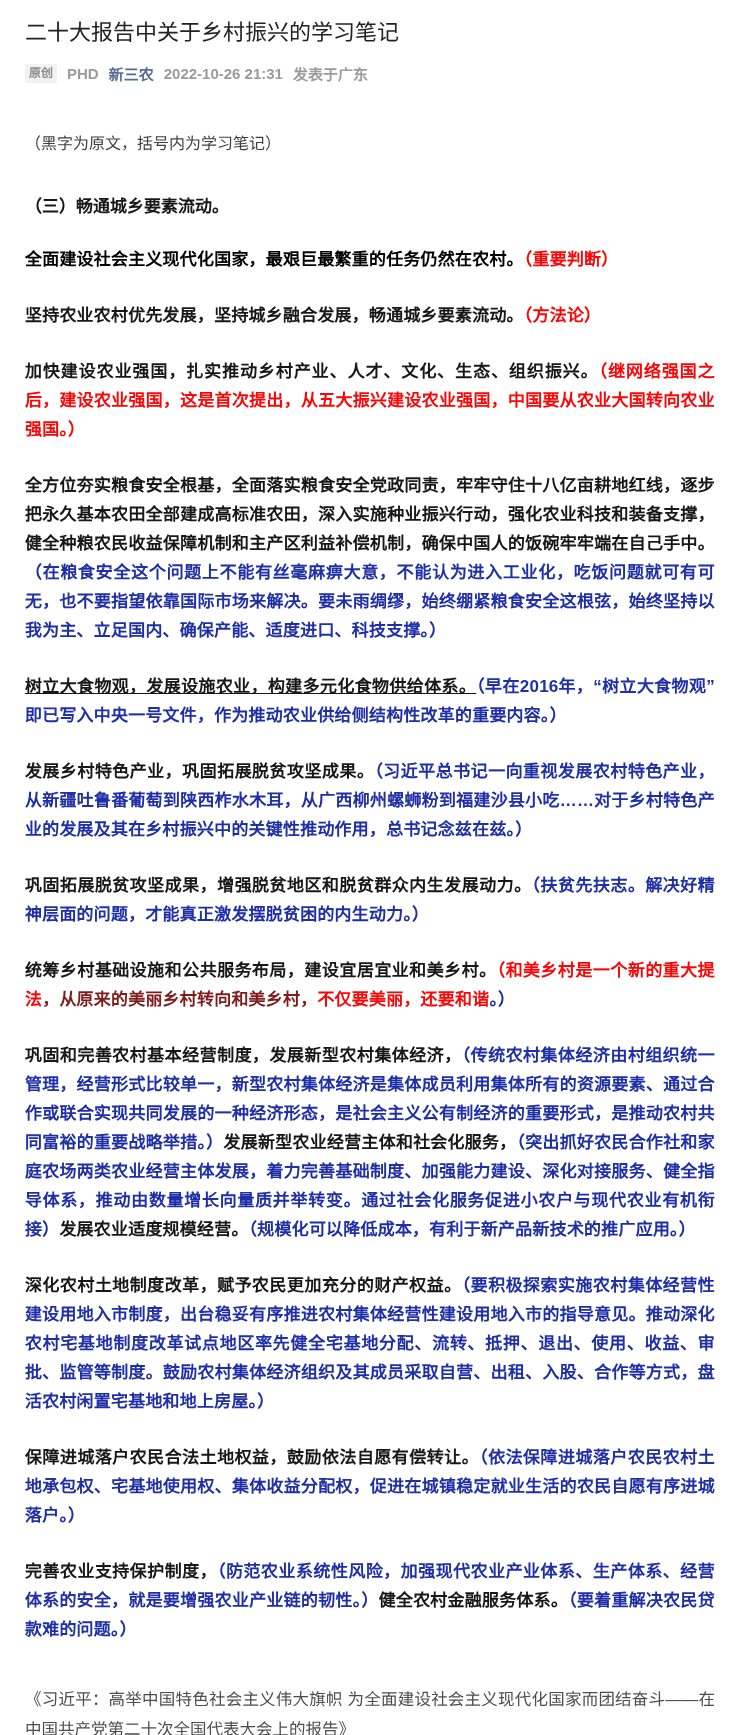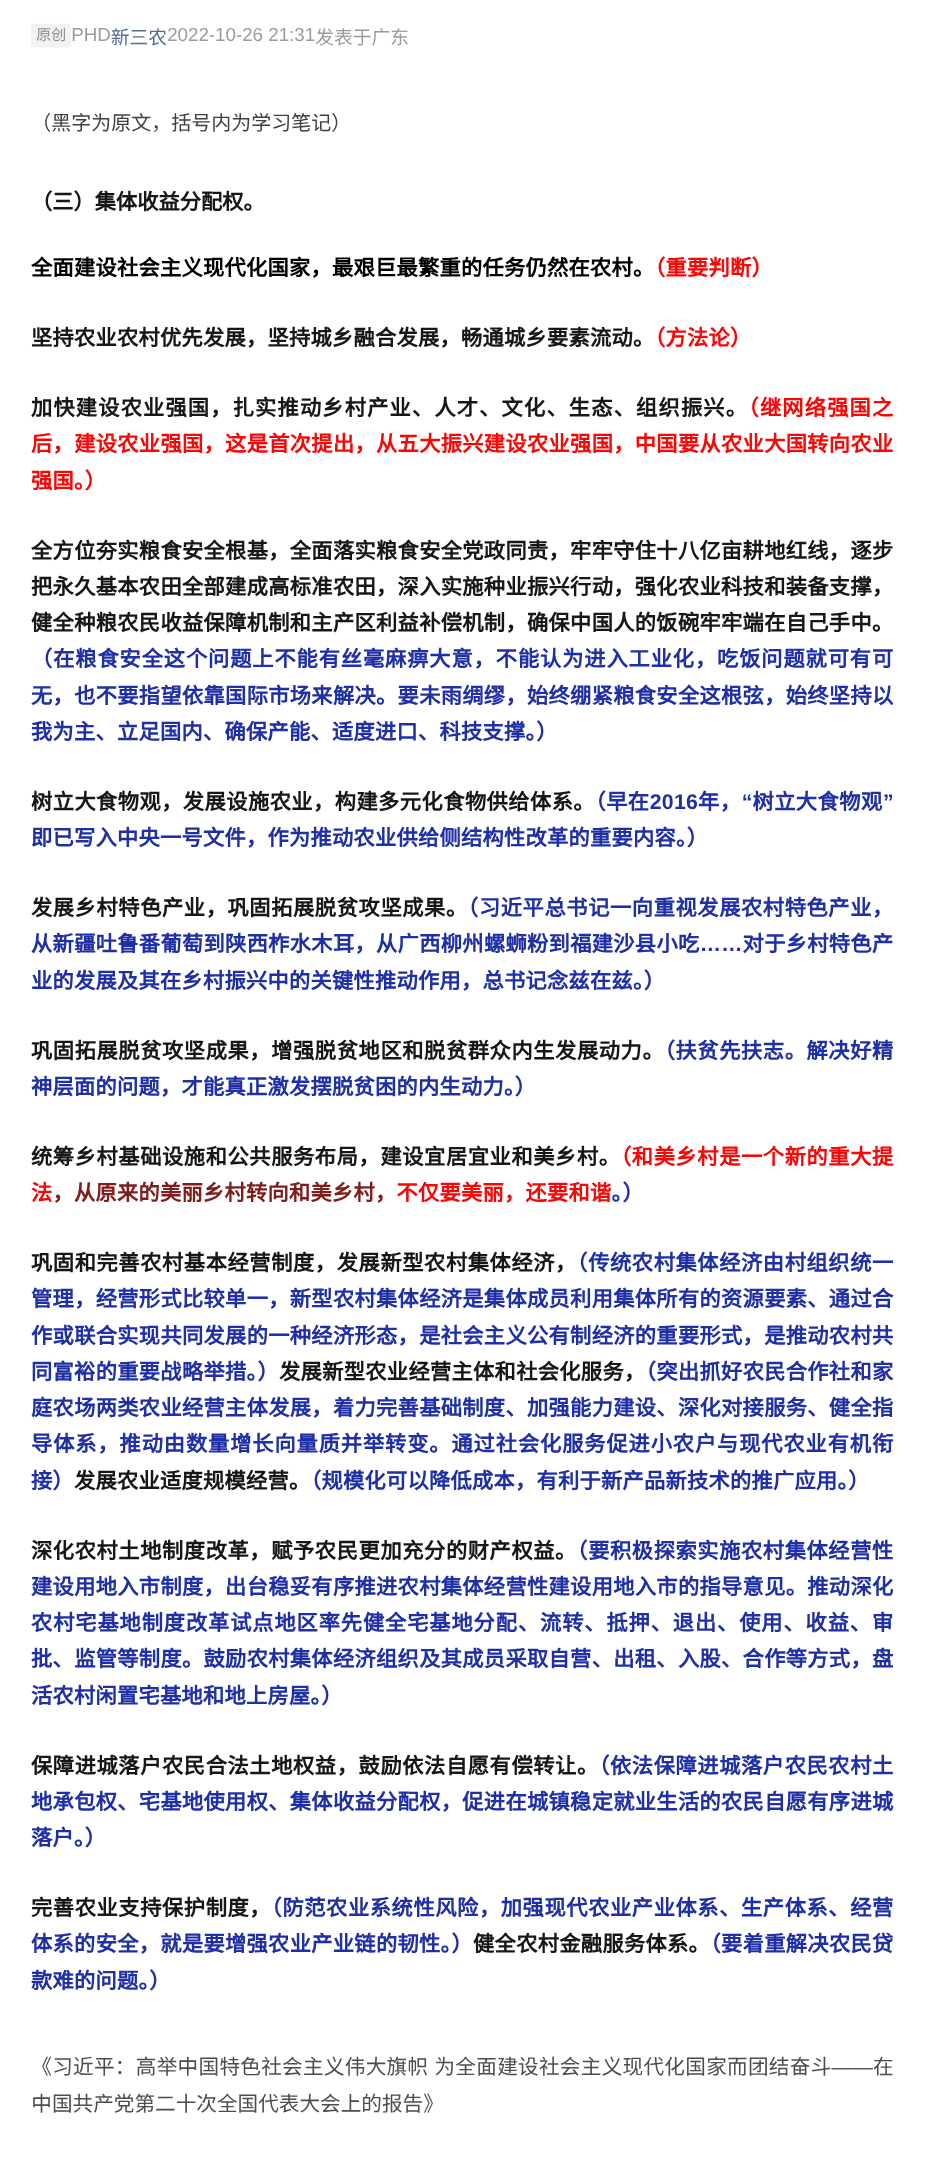--- a/index.html
+++ b/index.html
@@ -19,21 +19,23 @@
     line-height: 1.4;
     font-weight: 400;
     color: #222222;
     margin-bottom: 14px;
   }
   .meta-row {
     display: flex;
     align-items: center;
     font-size: 15px;
     color: #9b9b9b;
+    gap: 10px;
     margin-bottom: 8px;
+    font-weight: bold;
   }
   .origin-badge {
     font-size: 12px;
     color: #8c8c8c;
     background: #f2f2f2;
     border-radius: 2px;
     padding: 1px 4px;
     line-height: 1.4;
   }
   .account-link {
@@ -68,39 +70,40 @@
     color: #4d4d4d;
     margin: 40px 0 0 0;
     text-align: justify;
   }
 </style>
 </head>
 <body>
 
 <div class="page">
 
+  <h1 class="article-title">二十大报告中关于乡村振兴的学习笔记</h1>
 
   <div class="meta-row">
     <span class="origin-badge">原创</span>
     <span>PHD</span>
     <span class="account-link" style="color: rgb(87, 107, 149); text-align: right;">新三农</span>
     <span>2022-10-26 21:31</span>
     <span>发表于广东</span>
   </div>
 
   <p class="note-hint">（黑字为原文，括号内为学习笔记）</p>
 
-  <p class="section-heading">（三）集体收益分配权。</p>
+  <p class="section-heading">（三）畅通城乡要素流动。</p>
 
   <div>
       <p class="para"><span style="color: #000000;">全面建设社会主义现代化国家，最艰巨最繁重的任务仍然在农村。</span><span style="color: rgb(250, 6, 6);">（重要判断）</span></p>
       <p class="para"><span style="color: rgb(23, 23, 23);">坚持农业农村优先发展，坚持城乡融合发展，畅通城乡要素流动。</span><span style="color: rgb(250, 6, 6);">（方法论）</span></p>
       <p class="para"><span style="color: rgb(23, 23, 23);">加快建设农业强国，扎实推动乡村产业、人才、文化、生态、组织振兴。</span><span style="color: rgb(250, 6, 6);">（继网络强国之后，建设农业强国，这是首次提出，从五大振兴建设农业强国，中国要从农业大国转向农业强国。）</span></p>
       <p class="para"><span style="color: rgb(23, 23, 23);">全方位夯实粮食安全根基，全面落实粮食安全党政同责，牢牢守住十八亿亩耕地红线，逐步把永久基本农田全部建成高标准农田，深入实施种业振兴行动，强化农业科技和装备支撑，健全种粮农民收益保障机制和主产区利益补偿机制，确保中国人的饭碗牢牢端在自己手中。</span><span style="color: rgb(31, 47, 166);">（在粮食安全这个问题上不能有丝毫麻痹大意，不能认为进入工业化，吃饭问题就可有可无，也不要指望依靠国际市场来解决。要未雨绸缪，始终绷紧粮食安全这根弦，始终坚持以我为主、立足国内、确保产能、适度进口、科技支撑。）</span></p>
-      <p class="para"><span style="color: rgb(23, 23, 23);">树立大食物观，发展设施农业，构建多元化食物供给体系。</span><span style="color: rgb(31, 47, 166);">（早在2016年，“树立大食物观”即已写入中央一号文件，作为推动农业供给侧结构性改革的重要内容。）</span></p>
+      <p class="para"><span style="color: rgb(23, 23, 23); text-decoration: underline;">树立大食物观，发展设施农业，构建多元化食物供给体系。</span><span style="color: rgb(31, 47, 166);">（早在2016年，“树立大食物观”即已写入中央一号文件，作为推动农业供给侧结构性改革的重要内容。）</span></p>
       <p class="para"><span style="color: rgb(23, 23, 23);">发展乡村特色产业，巩固拓展脱贫攻坚成果。</span><span style="color: rgb(31, 47, 166);">（习近平总书记一向重视发展农村特色产业，从新疆吐鲁番葡萄到陕西柞水木耳，从广西柳州螺蛳粉到福建沙县小吃……对于乡村特色产业的发展及其在乡村振兴中的关键性推动作用，总书记念兹在兹。）</span></p>
       <p class="para"><span style="color: rgb(23, 23, 23);">巩固拓展脱贫攻坚成果，增强脱贫地区和脱贫群众内生发展动力。</span><span style="color: rgb(31, 47, 166);">（扶贫先扶志。解决好精神层面的问题，才能真正激发摆脱贫困的内生动力。）</span></p>
       <p class="para"><span style="color: rgb(23, 23, 23);">统筹乡村基础设施和公共服务布局，建设宜居宜业和美乡村。</span><span style="color: rgb(250, 6, 6);">（和美乡村是一个新的重大提法</span><span style="color: #7f1d1d;">，从原来的美丽乡村转向和美乡村，</span><span style="color: rgb(250, 6, 6);">不仅要美丽，还要和谐</span><span style="color: rgb(31, 47, 166);">。）</span></p>
       <p class="para"><span style="color: rgb(23, 23, 23);">巩固和完善农村基本经营制度，发展新型农村集体经济，</span><span style="color: rgb(31, 47, 166);">（传统农村集体经济由村组织统一管理，经营形式比较单一，新型农村集体经济是集体成员利用集体所有的资源要素、通过合作或联合实现共同发展的一种经济形态，是社会主义公有制经济的重要形式，是推动农村共同富裕的重要战略举措。）</span><span style="color: rgb(23, 23, 23);">发展新型农业经营主体和社会化服务，</span><span style="color: rgb(31, 47, 166);">（突出抓好农民合作社和家庭农场两类农业经营主体发展，着力完善基础制度、加强能力建设、深化对接服务、健全指导体系，推动由数量增长向量质并举转变。通过社会化服务促进小农户与现代农业有机衔接）</span><span style="color: rgb(23, 23, 23);">发展农业适度规模经营。</span><span style="color: rgb(31, 47, 166);">（规模化可以降低成本，有利于新产品新技术的推广应用。）</span></p>
       <p class="para"><span style="color: rgb(23, 23, 23);">深化农村土地制度改革，赋予农民更加充分的财产权益。</span><span style="color: rgb(31, 47, 166);">（要积极探索实施农村集体经营性建设用地入市制度，出台稳妥有序推进农村集体经营性建设用地入市的指导意见。推动深化农村宅基地制度改革试点地区率先健全宅基地分配、流转、抵押、退出、使用、收益、审批、监管等制度。鼓励农村集体经济组织及其成员采取自营、出租、入股、合作等方式，盘活农村闲置宅基地和地上房屋。）</span></p>
       <p class="para"><span style="color: rgb(23, 23, 23);">保障进城落户农民合法土地权益，鼓励依法自愿有偿转让。</span><span style="color: rgb(31, 47, 166);">（依法保障进城落户农民农村土地承包权、宅基地使用权、集体收益分配权，促进在城镇稳定就业生活的农民自愿有序进城落户。）</span></p>
       <p class="para"><span style="color: rgb(23, 23, 23);">完善农业支持保护制度，</span><span style="color: rgb(31, 47, 166);">（防范农业系统性风险，加强现代农业产业体系、生产体系、经营体系的安全，就是要增强农业产业链的韧性。）</span><span style="color: rgb(23, 23, 23);">健全农村金融服务体系。</span><span style="color: rgb(31, 47, 166);">（要着重解决农民贷款难的问题。）</span></p>
     </div>
 
   <p class="citation">《习近平：高举中国特色社会主义伟大旗帜 为全面建设社会主义现代化国家而团结奋斗——在中国共产党第二十次全国代表大会上的报告》</p>

